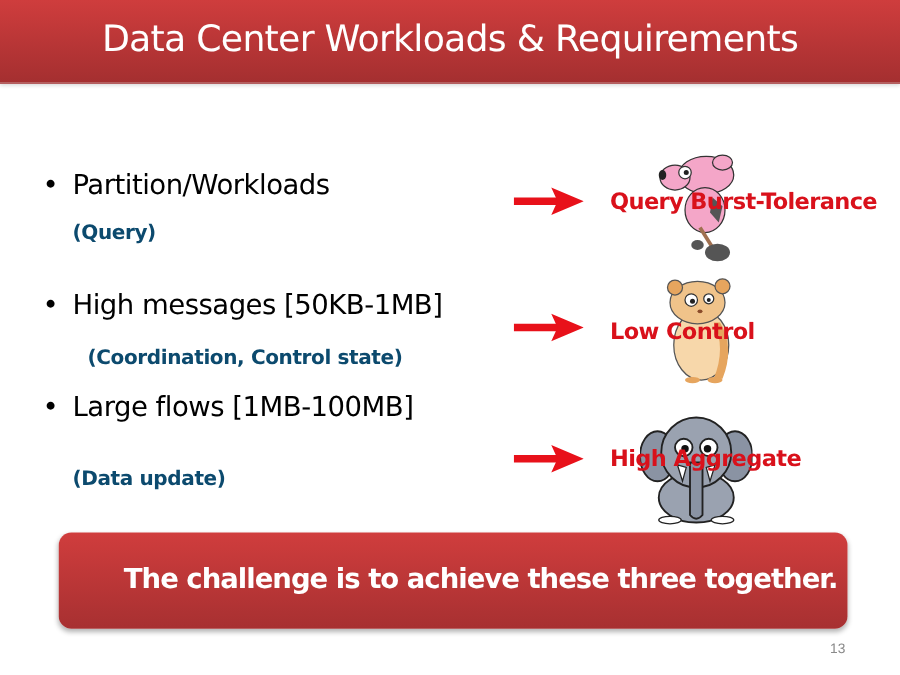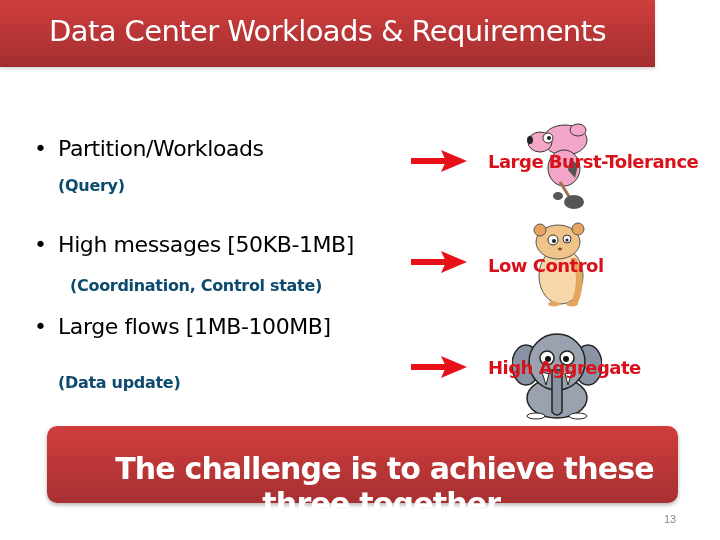--- a/index.html
+++ b/index.html
@@ -2,21 +2,21 @@
 <html><head>
   <meta charset="utf-8">
   <style>
     html, body { margin: 0; padding: 0; }
     body {
       width: 720px; height: 540px; position: relative; overflow: hidden;
       background: #ffffff;
       font-family: "Liberation Sans", "DejaVu Sans", sans-serif;
     }
     .title-bar {
-      position: absolute; left: 0; top: 0; width: 655px; height: 66px;
+      position: absolute; left: 0; top: 0; width: 720px; height: 66px;
       background: linear-gradient(#cf3d3d, #a42f30);
       border-bottom: 1px solid #9a2a2b;
       box-shadow: 0 2px 3px rgba(0,0,0,0.15);
     }
     .title-bar .title {
       position: absolute; left: 0; right: 0; top: 14px;
       text-align: center; color: #ffffff;
       font-family: "DejaVu Sans", sans-serif; font-size: 29px;
       letter-spacing: -0.6px; font-weight: normal;
     }
@@ -37,21 +37,21 @@
     }
     .animal { position: absolute; z-index: 2; }
     .callout {
       position: absolute; left: 47px; top: 426px; width: 631px; height: 77px;
       border-radius: 10px;
       background: linear-gradient(#d03d3d, #a73031);
       box-shadow: 0 2px 4px rgba(0,0,0,0.3);
     }
     .callout .msg {
       position: absolute; left: 0; right: 0; top: 25px; text-align: center;
-      color: #fff; font-size: 30px; font-weight: bold;
+      color: #fff; font-size: 22px; font-weight: bold;
       font-family: "DejaVu Sans", sans-serif; letter-spacing: -0.8px; margin-left: 44px;
     }
     .page-num {
       position: absolute; left: 664px; top: 513px; font-size: 11px; color: #8a8a8a;
       font-family: "Liberation Sans", sans-serif;
     }
   </style>
 </head>
 <body>
 
@@ -125,21 +125,21 @@
   <circle cx="36" cy="29" r="3" fill="#111"></circle>
   <circle cx="55" cy="28" r="7" fill="#fff" stroke="#222" stroke-width="1.5"></circle>
   <circle cx="54" cy="29" r="3" fill="#111"></circle>
   <path d="M40 40 L40 82 Q45 88 50 82 L50 40 Z" fill="#8a93a3" stroke="#222" stroke-width="1.5"></path>
   <path d="M30 42 L34 55 L37 44 Z" fill="#fff" stroke="#222" stroke-width="1"></path>
   <path d="M60 42 L56 55 L53 44 Z" fill="#fff" stroke="#222" stroke-width="1"></path>
   <ellipse cx="24" cy="86" rx="9" ry="3" fill="#fff" stroke="#222" stroke-width="1"></ellipse>
   <ellipse cx="66" cy="86" rx="9" ry="3" fill="#fff" stroke="#222" stroke-width="1"></ellipse>
 </svg>
 
-<div class="req" style="top:151px;">Large Burst-Tolerance</div>
+<div class="req" style="top:151px;">Query Burst-Tolerance</div>
 <div class="req" style="top:255px;">Low Control</div>
 <div class="req" style="top:357px;">High Aggregate</div>
 
 <div class="callout">
   <div class="msg">The challenge is to achieve these three together.</div>
 </div>
 
 <div class="page-num">13</div>
 
 </body></html>

